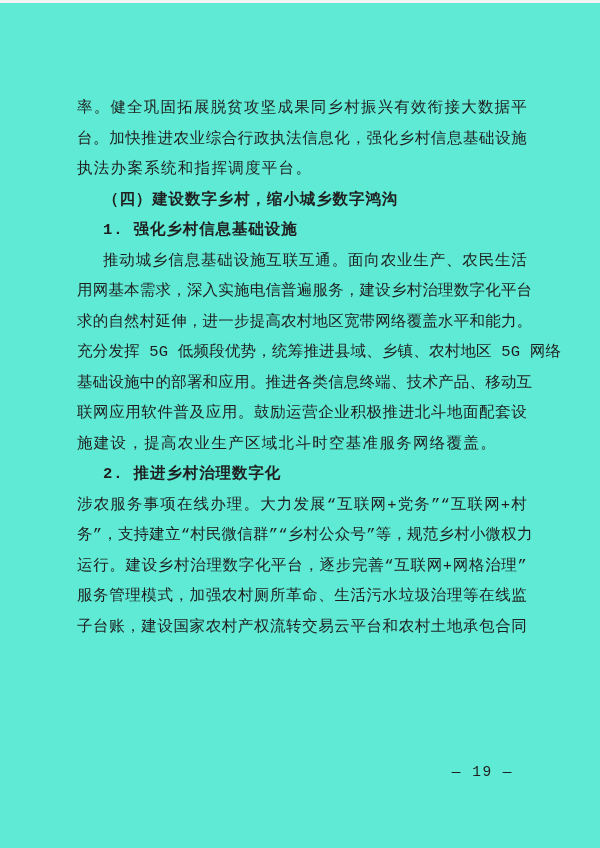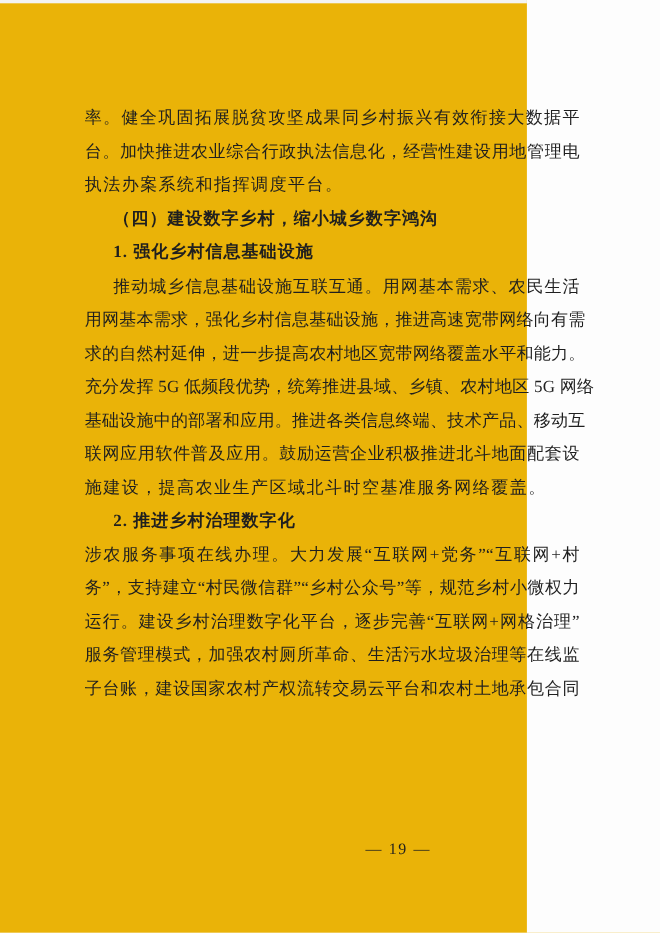--- a/index.html
+++ b/index.html
@@ -7,26 +7,26 @@
     padding: 0;
   }
   body {
     width: 600px;
     height: 848px;
     overflow: hidden;
     background: #fdfdfd;
   }
   .page {
     position: relative;
-    width: 479px;
+    width: 600px;
     height: 848px;
-    background: #eab308;
+    background: #5eead4;
     border-top: 3px solid #f3f3f3;
     box-sizing: border-box;
-    font-family: Liberation Serif, serif;
+    font-family: Liberation Mono, monospace;
     color: #1f1f1f;
   }
   .content {
     position: absolute;
     left: 77px;
     top: 90px;
     width: 450px;
   }
   .ln {
     height: 30.5px;
@@ -61,26 +61,26 @@
     color: #1f1f1f;
     margin-left: 20px;
   }
 </style>
 </head>
 <body style="background: rgb(253, 253, 253);">
 
 <div class="page" style="color: rgb(31, 31, 31);">
   <div class="content">
     <div class="ln">率。健全巩固拓展脱贫攻坚成果同乡村振兴有效衔接大数据平</div>
-    <div class="ln">台。加快推进农业综合行政执法信息化，经营性建设用地管理电</div>
+    <div class="ln">台。加快推进农业综合行政执法信息化，强化乡村信息基础设施</div>
     <div class="ln end">执法办案系统和指挥调度平台。</div>
     <div class="ln h">（四）建设数字乡村，缩小城乡数字鸿沟</div>
     <div class="ln h">1. 强化乡村信息基础设施</div>
-    <div class="ln ind">推动城乡信息基础设施互联互通。用网基本需求、农民生活</div>
-    <div class="ln">用网基本需求，强化乡村信息基础设施，推进高速宽带网络向有需</div>
+    <div class="ln ind">推动城乡信息基础设施互联互通。面向农业生产、农民生活</div>
+    <div class="ln">用网基本需求，深入实施电信普遍服务，建设乡村治理数字化平台</div>
     <div class="ln">求的自然村延伸，进一步提高农村地区宽带网络覆盖水平和能力。</div>
     <div class="ln">充分发挥 5G 低频段优势，统筹推进县域、乡镇、农村地区 5G 网络</div>
     <div class="ln">基础设施中的部署和应用。推进各类信息终端、技术产品、移动互</div>
     <div class="ln">联网应用软件普及应用。鼓励运营企业积极推进北斗地面配套设</div>
     <div class="ln end">施建设，提高农业生产区域北斗时空基准服务网络覆盖。</div>
     <div class="ln h">2. 推进乡村治理数字化</div>
     <div class="ln">涉农服务事项在线办理。大力发展“互联网+党务”“互联网+村</div>
     <div class="ln">务”，支持建立“村民微信群”“乡村公众号”等，规范乡村小微权力</div>
     <div class="ln">运行。建设乡村治理数字化平台，逐步完善“互联网+网格治理”</div>
     <div class="ln">服务管理模式，加强农村厕所革命、生活污水垃圾治理等在线监</div>

